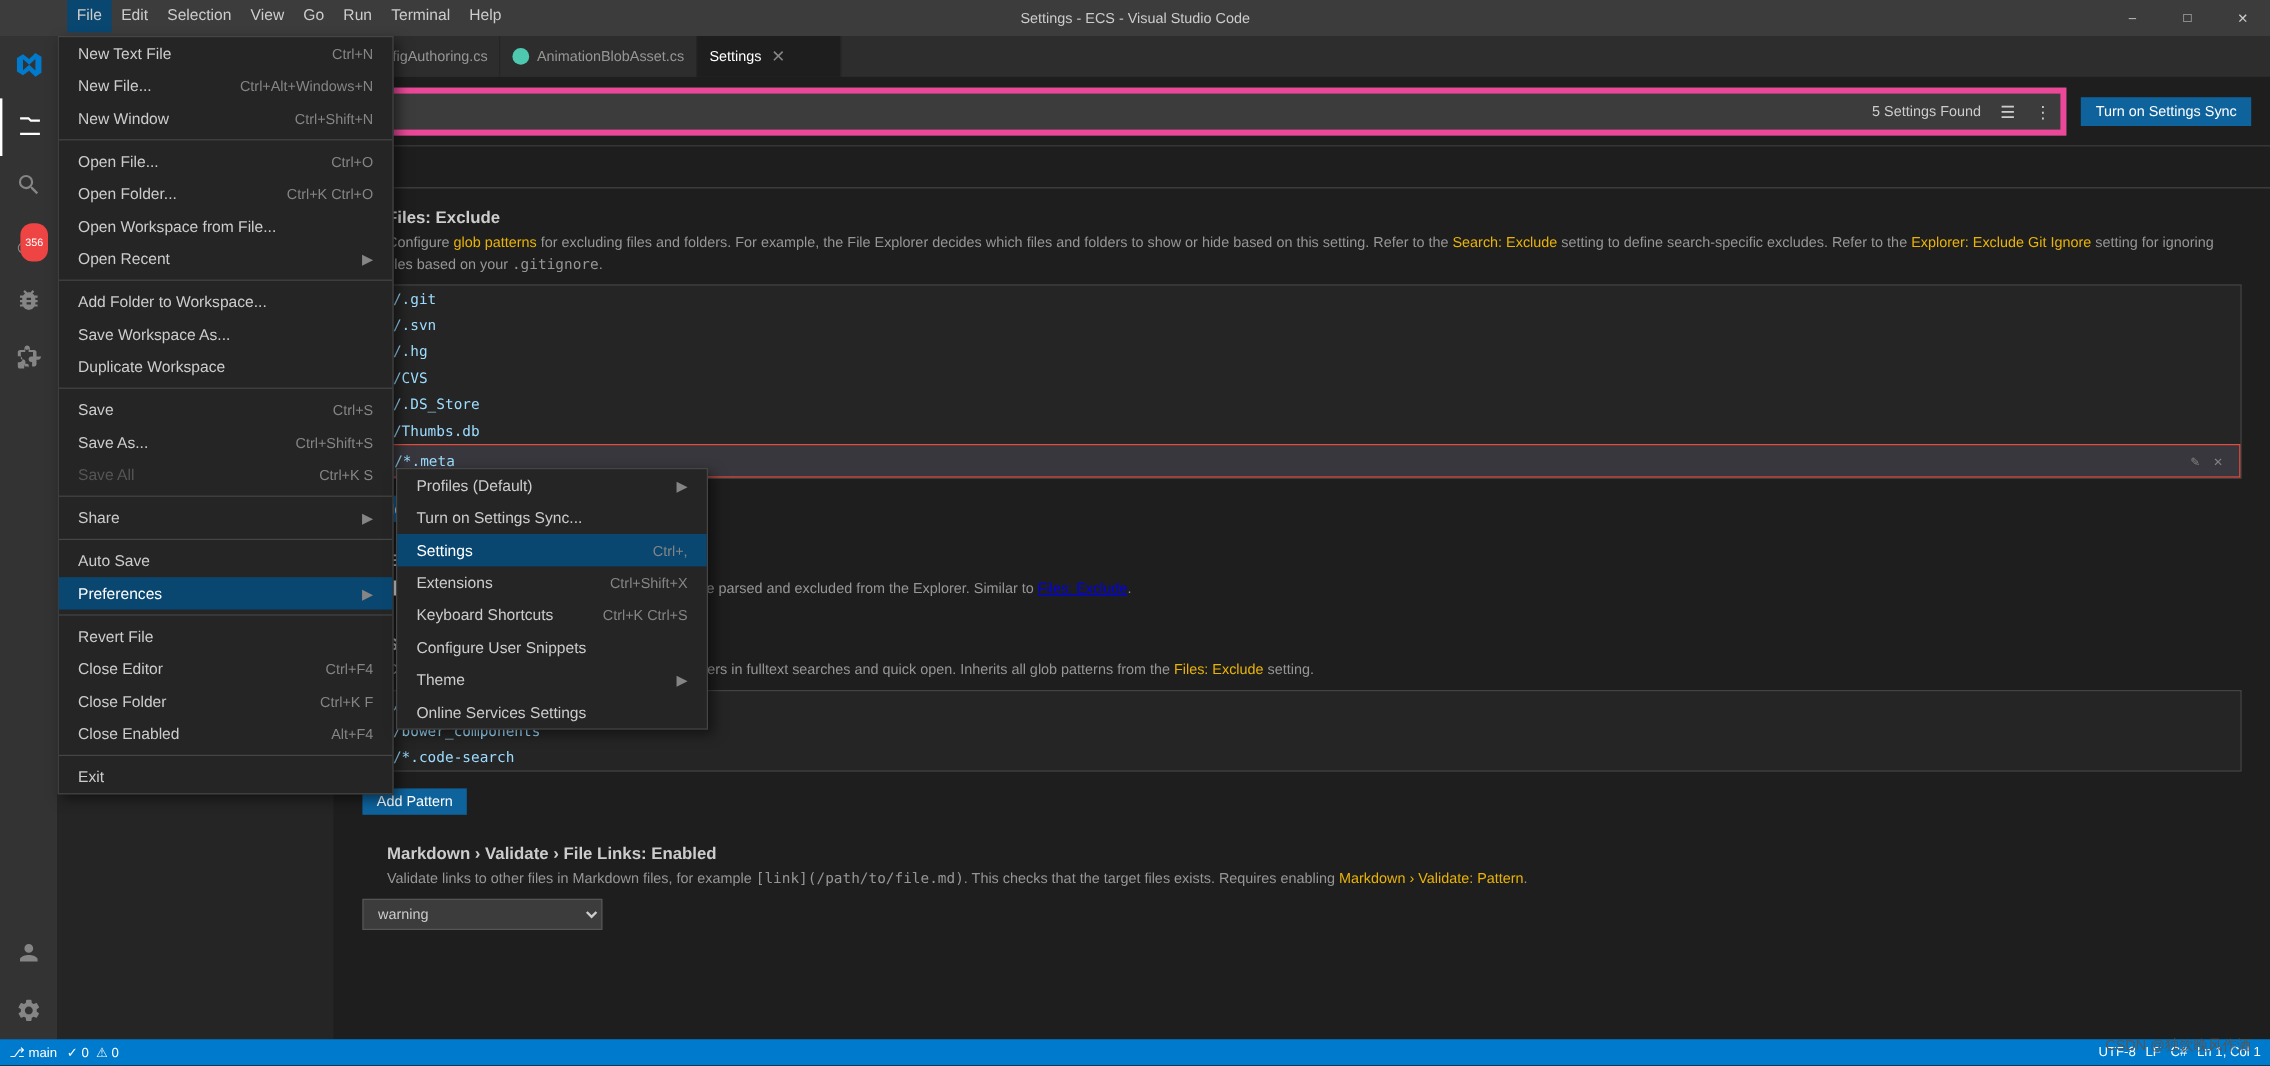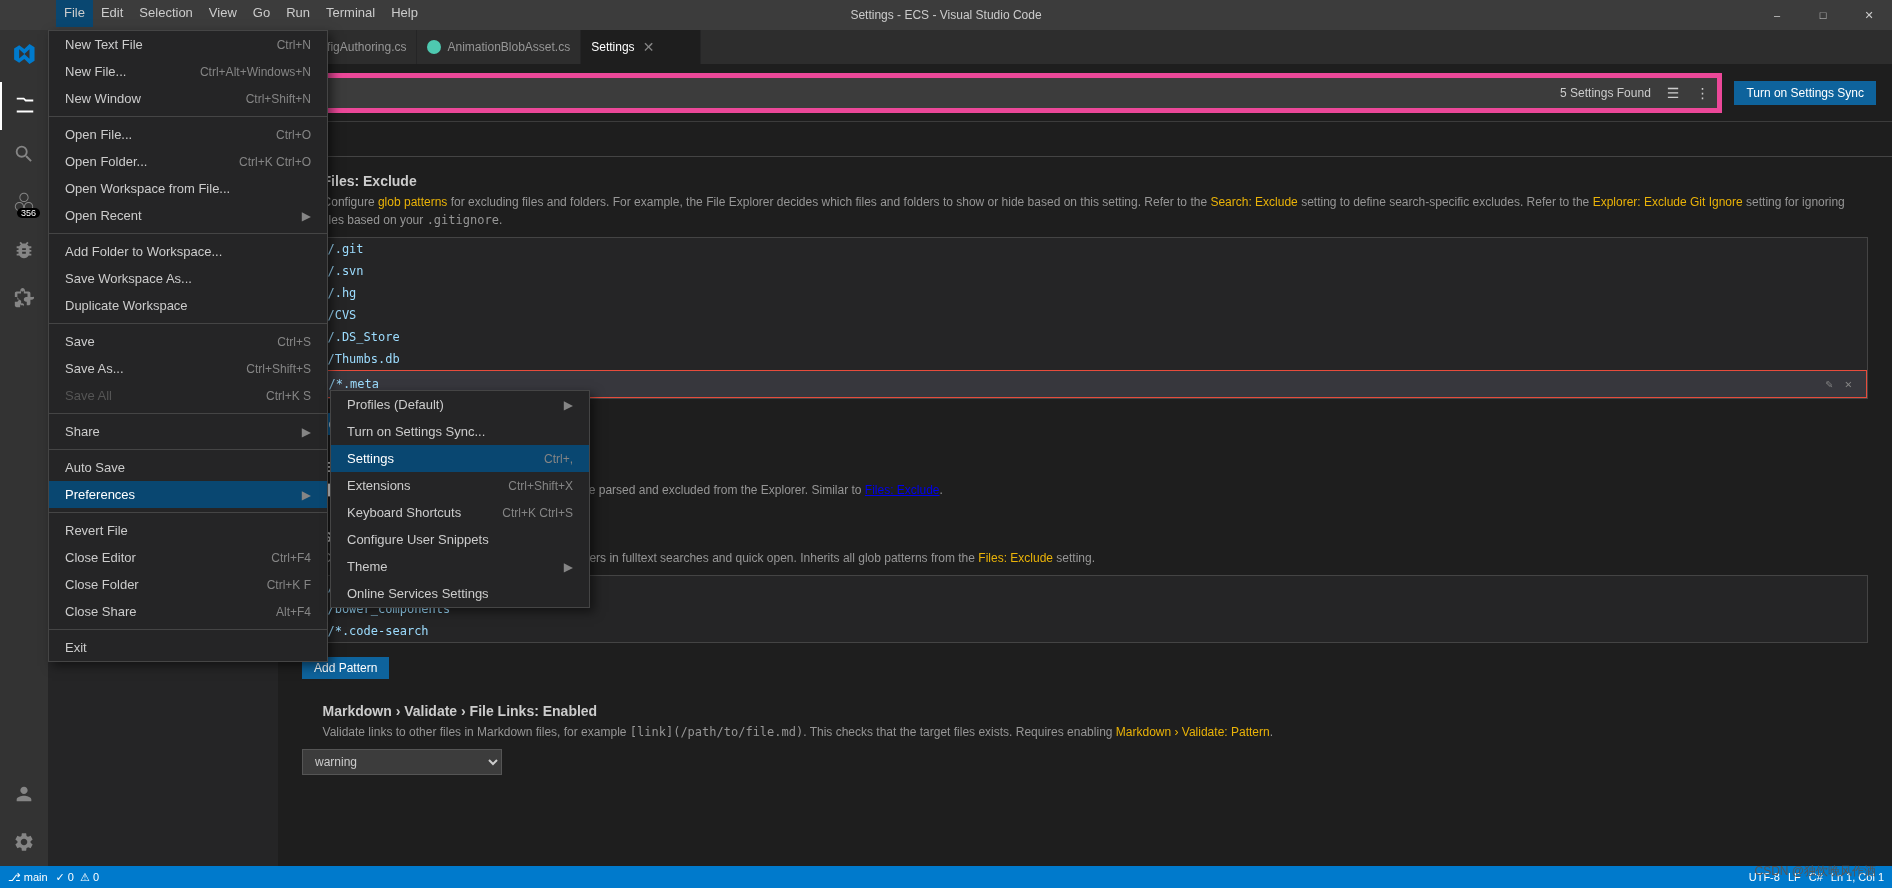--- a/index.html
+++ b/index.html
@@ -74,25 +74,25 @@
       cursor: pointer;
       color: #858585;
       font-size: 22px;
       position: relative;
     }
     .activity-icon.active { color: #ffffff; border-left: 2px solid #ffffff; }
     .activity-icon .badge {
       position: absolute;
       bottom: 8px;
       right: 8px;
-      background: #000000;
+      background: #ef4444;
       color: white;
       font-size: 9px;
       border-radius: 10px;
-      padding: 0 4px;
+      padding: 11px 4px;
       min-width: 16px;
       text-align: center;
     }
 
     
     .editor-area {
       flex: 1;
       display: flex;
       flex-direction: column;
       overflow: hidden;
@@ -820,21 +820,21 @@
   </div>
   <div class="menu-item">
     <span>Close Editor</span>
     <span class="shortcut">Ctrl+F4</span>
   </div>
   <div class="menu-item">
     <span>Close Folder</span>
     <span class="shortcut">Ctrl+K F</span>
   </div>
   <div class="menu-item">
-    <span>Close Share</span>
+    <span>Close Enabled</span>
     <span class="shortcut">Alt+F4</span>
   </div>
   <div class="menu-separator"></div>
   <div class="menu-item">
     <span>Exit</span>
   </div>
 </div>
 
 <div class="preferences-submenu">
   <div class="menu-item">

